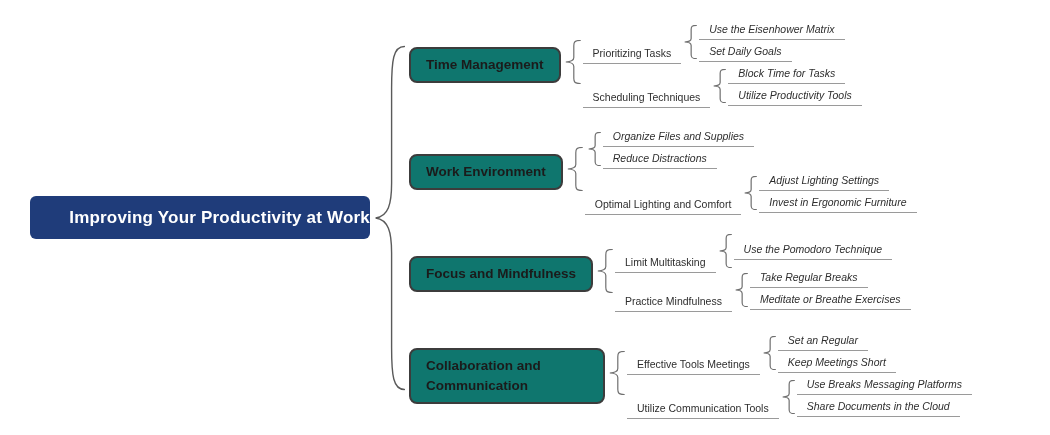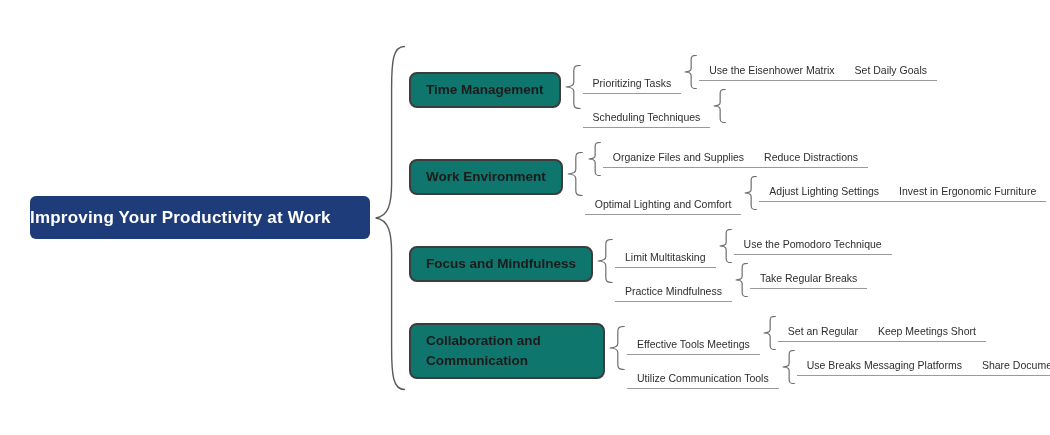--- a/index.html
+++ b/index.html
@@ -17,21 +17,21 @@
   .root-box {
     margin-left: 30px;
     flex-shrink: 0;
     background: #1f3c7a;
     color: #ffffff;
     border-radius: 6px;
     width: 340px;
     height: 43px;
     display: flex;
     align-items: center;
-    justify-content: flex-start;
+    justify-content: flex-end;
     font-size: 17px;
     font-weight: bold;
     letter-spacing: 0.2px;
   }
   .brace { flex-shrink: 0; display: block; }
   .brace path {
     fill: none;
     stroke: #6f6f6f;
     stroke-width: 1.2;
     stroke-linecap: round;
@@ -65,21 +65,21 @@
   .label {
     white-space: nowrap;
     font-size: 10.5px;
     line-height: 14px;
     color: #2e2e2e;
     padding: 4px 10px 3px 10px;
     border-bottom: 1px solid #9a9a9a;
     text-align: center;
   }
   .child-label { position: relative; top: 13px; }
-  .leaves { display: flex; flex-direction: row; align-items: flex-start; }
+  .leaves { display: flex; flex-direction: column; align-items: flex-start; font-style: italic; }
 </style>
 </head>
 <body>
 
 <div class="canvas">
 
   <div class="root-box">
     <span>Improving Your Productivity at Work</span>
   </div>
 
@@ -105,20 +105,24 @@
           <div class="leaves">
             <div class="label">Use the Eisenhower Matrix</div>
             <div class="label">Set Daily Goals</div>
           </div>
         </div>
         <div class="child-group">
           <div class="label child-label">Scheduling Techniques</div>
           <svg class="brace brace-leaf" viewBox="0 0 20 100" preserveAspectRatio="none" aria-hidden="true">
             <path d="M19 1 C12 1 11 5 11 13 L11 40 C11 46 9 49.5 1 50 C9 50.5 11 54 11 60 L11 87 C11 95 12 99 19 99" vector-effect="non-scaling-stroke"></path>
           </svg>
+          <div class="leaves">
+            <div class="label">Block Time for Tasks</div>
+            <div class="label">Utilize Productivity Tools</div>
+          </div>
         </div>
       </div>
     </div>
 
     <div class="branch-group">
       <div class="branch-box">
         <span>Work Environment</span>
       </div>
       <svg class="brace brace-child" viewBox="0 0 20 100" preserveAspectRatio="none" aria-hidden="true">
         <path d="M19 1 C12 1 11 5 11 13 L11 40 C11 46 9 49.5 1 50 C9 50.5 11 54 11 60 L11 87 C11 95 12 99 19 99" vector-effect="non-scaling-stroke"></path>
@@ -163,20 +167,21 @@
             <div class="label">Use the Pomodoro Technique</div>
           </div>
         </div>
         <div class="child-group">
           <div class="label child-label">Practice Mindfulness</div>
           <svg class="brace brace-leaf" viewBox="0 0 20 100" preserveAspectRatio="none" aria-hidden="true">
             <path d="M19 1 C12 1 11 5 11 13 L11 40 C11 46 9 49.5 1 50 C9 50.5 11 54 11 60 L11 87 C11 95 12 99 19 99" vector-effect="non-scaling-stroke"></path>
           </svg>
           <div class="leaves">
             <div class="label">Take Regular Breaks</div>
+            <div class="label">Meditate or Breathe Exercises</div>
           </div>
         </div>
       </div>
     </div>
 
     <div class="branch-group">
       <div class="branch-box">
         <span>Collaboration and Communication</span>
       </div>
       <svg class="brace brace-child" viewBox="0 0 20 100" preserveAspectRatio="none" aria-hidden="true">

